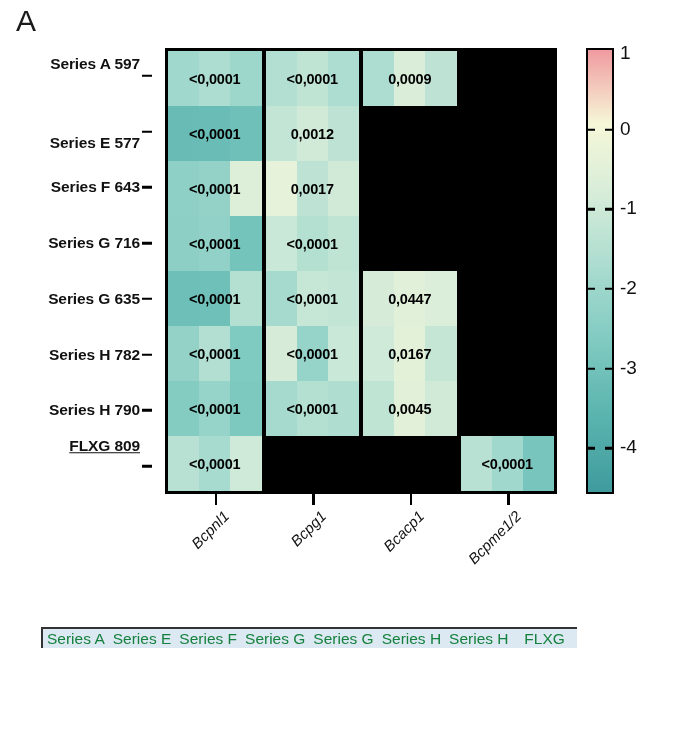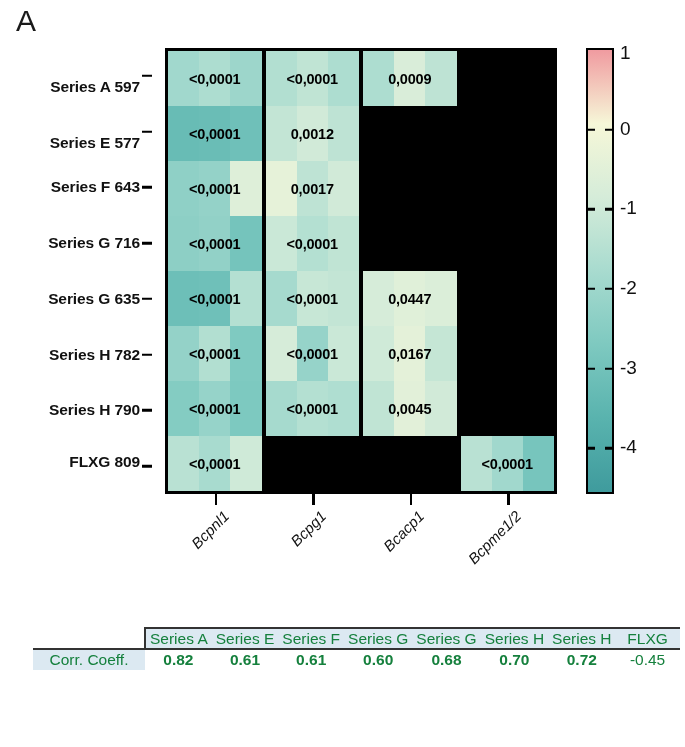--- a/index.html
+++ b/index.html
@@ -126,35 +126,35 @@
   .bdr-left{border-left:2px solid #333;}
 </style>
 </head>
 <body>
 
 <div id="panel-a">
 
   <div class="panel-letter" id="panel-a-letter">A</div>
 
   <div id="row-labels">
-      <div class="row-label" style="top: 39px;">Series A 597</div>
+      <div class="row-label" style="top: 16px;">Series A 597</div>
       <div class="row-tick" style="top: 27.875px;"></div>
       <div class="row-label" style="top: 95px;">Series E 577</div>
       <div class="row-tick" style="top: 83.625px;"></div>
       <div class="row-label" style="top: 139.375px;">Series F 643</div>
       <div class="row-tick" style="top: 139.375px;"></div>
       <div class="row-label" style="top: 195.125px;">Series G 716</div>
       <div class="row-tick" style="top: 195.125px;"></div>
       <div class="row-label" style="top: 250.875px;">Series G 635</div>
       <div class="row-tick" style="top: 250.875px;"></div>
       <div class="row-label" style="top: 306.625px;">Series H 782</div>
       <div class="row-tick" style="top: 306.625px;"></div>
       <div class="row-label" style="top: 362.375px;">Series H 790</div>
       <div class="row-tick" style="top: 362.375px;"></div>
-      <div class="row-label" style="top: 414px;">FLXG 809</div>
+      <div class="row-label" style="top: 398px; text-decoration: underline;">FLXG 809</div>
       <div class="row-tick" style="top: 418.125px;"></div>
     </div>
 
   <div id="heatmap">
       <div class="hm-col" style="left: 0px; width: 93.5px;">
         <div class="hm-cell">
           <div class="sub" style="background: rgb(161, 216, 205);"></div>
           <div class="sub" style="background: rgb(173, 221, 208);"></div>
           <div class="sub" style="background: rgb(157, 214, 203);"></div>
           <div class="cell-text">&lt;0,0001</div>
@@ -385,27 +385,16 @@
           <td class="hdr-blank"></td>
           <td class="hdr-cell bdr-top bdr-left">Series A</td>
           <td class="hdr-cell bdr-top">Series E</td>
           <td class="hdr-cell bdr-top">Series F</td>
           <td class="hdr-cell bdr-top">Series G</td>
           <td class="hdr-cell bdr-top">Series G</td>
           <td class="hdr-cell bdr-top">Series H</td>
           <td class="hdr-cell bdr-top">Series H</td>
           <td class="hdr-cell bdr-top">FLXG</td>
         </tr>
-      <tr id="tr-corr">
-          <td class="lbl-cell bdr-top">Corr. Coeff.</td>
-          <td class="val-cell bdr-top">0.82</td>
-          <td class="val-cell bdr-top">0.61</td>
-          <td class="val-cell bdr-top">0.61</td>
-          <td class="val-cell bdr-top">0.60</td>
-          <td class="val-cell bdr-top">0.68</td>
-          <td class="val-cell bdr-top">0.70</td>
-          <td class="val-cell bdr-top">0.72</td>
-          <td class="val-cell bdr-top plain">-0.45</td>
-        </tr>
     </tbody>
   </table>
 
 </div>
 
 </body></html>

